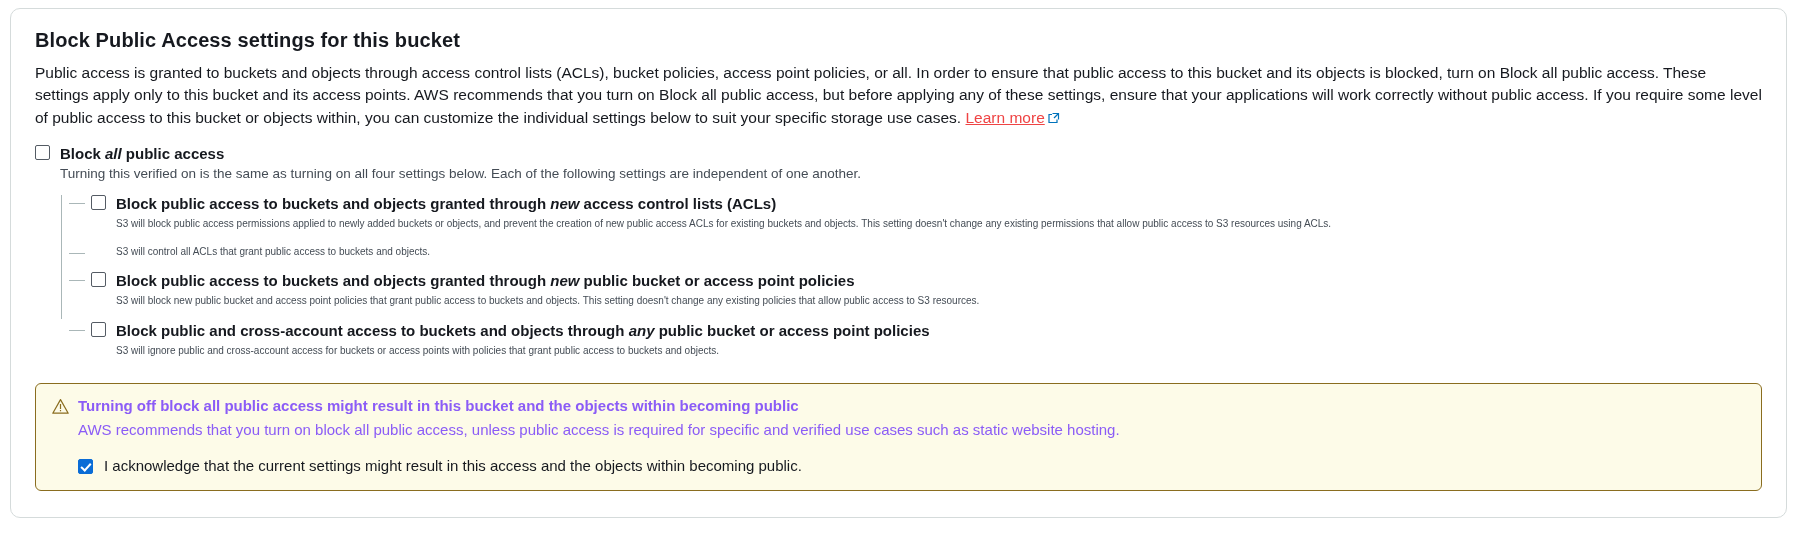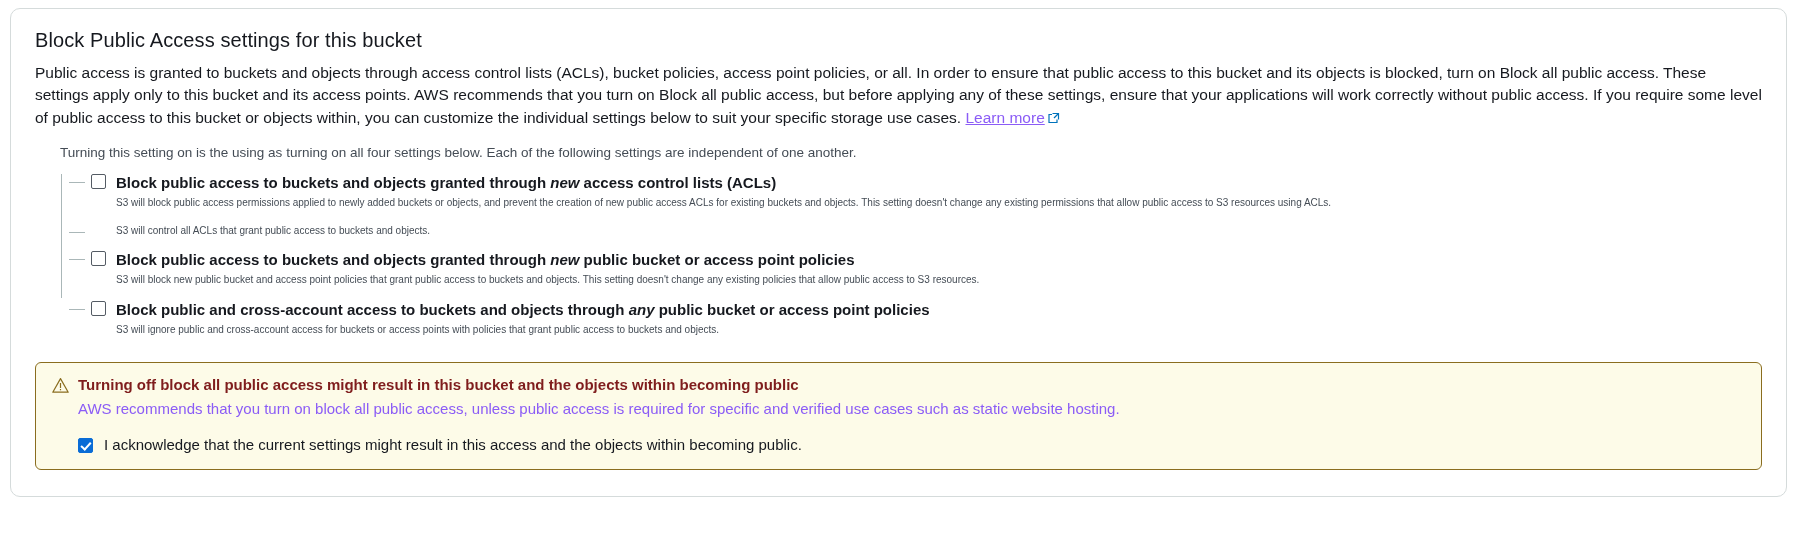--- a/index.html
+++ b/index.html
@@ -18,34 +18,34 @@
   }
   .panel {
     border: 1px solid #d5dbdb;
     border-radius: 10px;
     background: #ffffff;
     padding: 20px 24px 26px 24px;
     box-sizing: border-box;
   }
   .panel-title {
     font-size: 20px;
-    font-weight: normal;
+    font-weight: bold;
     color: #16191f;
     margin: 0 0 10px 0;
     letter-spacing: 0.1px;
   }
   .panel-desc {
     font-size: 15.5px;
     line-height: 1.45;
     color: #16191f;
     margin: 0 0 16px 0;
     max-width: 1730px;
   }
   .learn-more {
-    color: #8b5cf6;
+    color: #ef4444;
     text-decoration: underline;
     white-space: nowrap;
     cursor: pointer;
   }
   .ext-icon {
     display: inline-block;
     width: 12px;
     height: 12px;
     margin-left: 3px;
     vertical-align: -1px;
@@ -169,21 +169,21 @@
   .warn-icon {
     flex: 0 0 auto;
     width: 17px;
     height: 17px;
     margin-top: 1px;
   }
   .warn-icon svg { display: block; }
   .alert-title {
     font-size: 15px;
     font-weight: bold;
-    color: #7f1d1d;
+    color: #8b5cf6;
     line-height: 1.25;
   }
   .alert-body {
     font-size: 15px;
     color: #8b5cf6;
     line-height: 1.35;
     margin: 4px 0 17px 26px;
   }
   .ack-row {
     display: flex;
@@ -209,21 +209,25 @@
     <p class="panel-desc">
       <span>Public access is granted to buckets and objects through access control lists (ACLs), bucket policies, access point policies, or all. In order to ensure that public access to this bucket and its objects is blocked, turn on Block all public access. These settings apply only to this bucket and its access points. AWS recommends that you turn on Block all public access, but before applying any of these settings, ensure that your applications will work correctly without public access. If you require some level of public access to this bucket or objects within, you can customize the individual settings below to suit your specific storage use cases.</span>
       <a class="learn-more" href="#"><span>Learn more</span><span class="ext-icon"><svg viewBox="0 0 12 12" width="12" height="12">
               <path d="M4.5 1.5h6v6" fill="none" stroke="#0073bb" stroke-width="1.2"></path>
               <path d="M10.5 1.5L6 6" fill="none" stroke="#0073bb" stroke-width="1.2"></path>
               <path d="M9 7.5v3h-8v-8h3" fill="none" stroke="#0073bb" stroke-width="1.2"></path>
             </svg></span></a>
     </p>
 
     <div>
-      <div class="top-sub">Turning this setting on is the using as turning on all four settings below. Each of the following settings are independent of one another.</div>
+      <div class="row-top">
+        <input type="checkbox" class="cb" id="cb-all" style="">
+        <label class="lbl" for="cb-all"><span>Block </span><em>all</em><span> public access</span></label>
+      </div>
+      <div class="top-sub">Turning this verified on is the same as turning on all four settings below. Each of the following settings are independent of one another.</div>
 
       <div class="nested">
 
         <div class="nested-item">
           <div class="nested-row">
             <input type="checkbox" class="cb" id="cb-0" style="">
             <label class="lbl" for="cb-0"><span>Block public access to buckets and objects granted through </span><em>new</em><span> access control lists (ACLs)</span></label>
           </div>
           <div class="nested-sub">S3 will block public access permissions applied to newly added buckets or objects, and prevent the creation of new public access ACLs for existing buckets and objects. This setting doesn't change any existing permissions that allow public access to S3 resources using ACLs.</div>
         </div>

